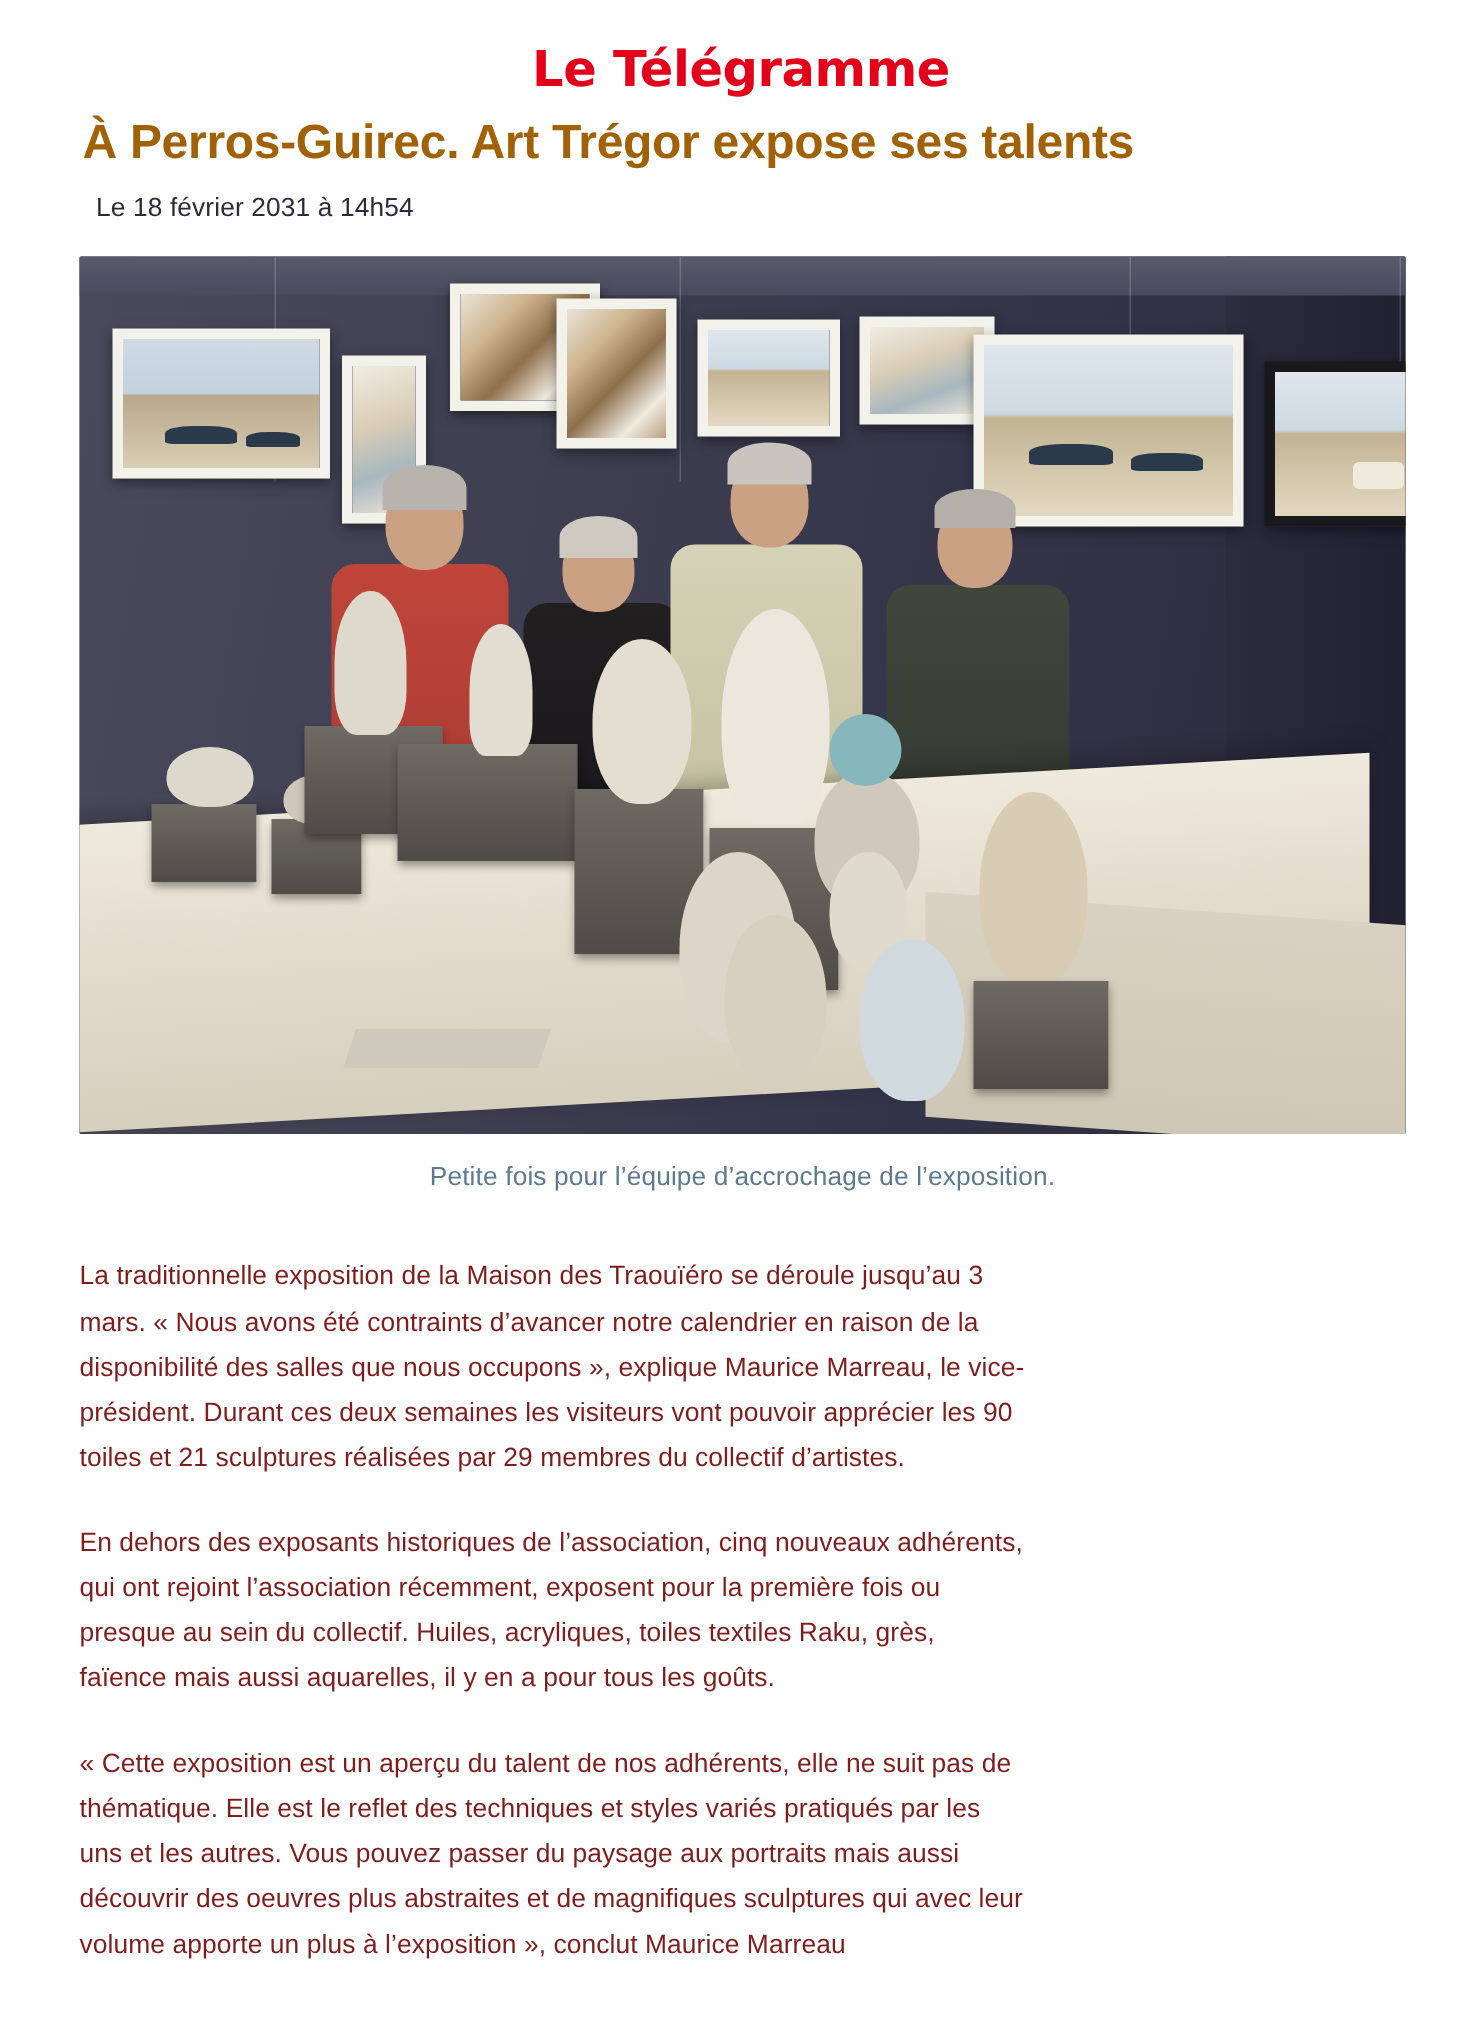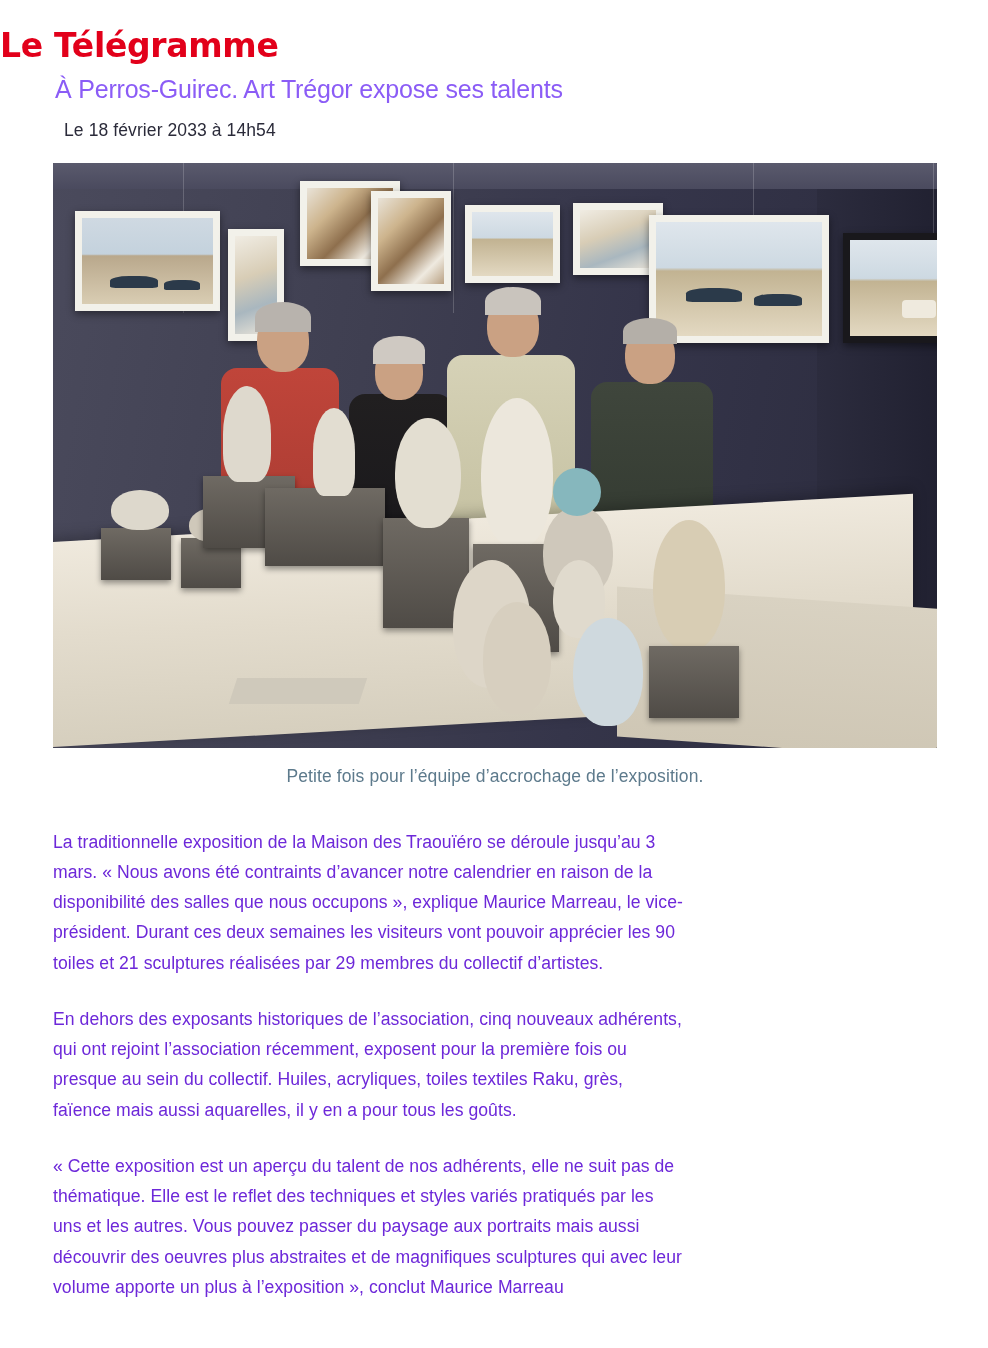--- a/index.html
+++ b/index.html
@@ -19,36 +19,36 @@
     box-sizing: border-box;
     padding: 0;
     position: relative;
   }
   .topline {
     height: 6px;
     width: 100%;
     background: #ffffff;
   }
   .masthead {
-    text-align: left;
+    text-align: center;
     margin-top: 22px;
     margin-bottom: 10px;
   }
   .masthead-title {
     font-size: 33px;
     font-weight: bold;
     color: #e2001a;
     letter-spacing: -0.3px;
     line-height: 1.1;
     font-family: "DejaVu Sans", sans-serif;
   }
   .headline {
-    font-size: 25px;
-    font-weight: normal;
-    color: #8b5cf6;
+    font-size: 32px;
+    font-weight: bold;
+    color: #a16207;
     margin: 10px 0 0 55px;
     width: 860px;
     line-height: 1.25;
     letter-spacing: -0.2px;
   }
   .timestamp {
     font-size: 17.5px;
     color: #2b2b3a;
     margin: 14px 0 0 64px;
     letter-spacing: 0.1px;
@@ -146,40 +146,40 @@
     margin-top: 18px;
     letter-spacing: 0.1px;
   }
   .body-text {
     margin: 40px 0 0 53px;
     width: 630px;
   }
   .body-text p {
     font-size: 17.6px;
     line-height: 1.72;
-    color: #6d28d9;
+    color: #7f1d1d;
     margin: 0 0 26px 0;
     letter-spacing: 0.05px;
   }
   .body-text p:last-child { margin-bottom: 12px; }
 </style>
 </head>
 <body>
 
 <div class="page">
 
   <div class="topline"></div>
 
   <div class="masthead">
     <div class="masthead-title">Le Télégramme</div>
   </div>
 
   <h1 class="headline">À Perros-Guirec. Art Trégor expose ses talents</h1>
 
-  <div class="timestamp">Le 18 février 2033 à 14h54</div>
+  <div class="timestamp">Le 18 février 2031 à 14h54</div>
 
   <div class="figure">
     <div class="photo" role="img" aria-label="Quatre membres du collectif posent devant les cadres accrochés au mur, derrière une table présentant des sculptures en céramique.">
 
       <div class="wall"></div>
       <div class="wall-right"></div>
       <div class="ceiling"></div>
 
       <div class="hangwire" style="left:130px;"></div>
       <div class="hangwire" style="left:400px;"></div>

